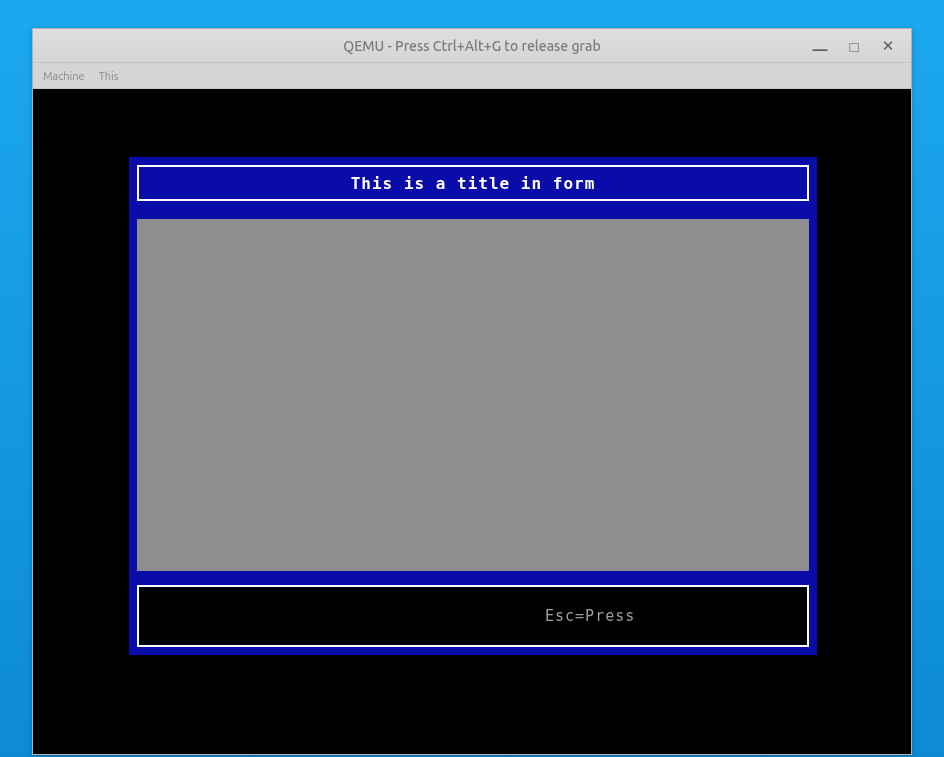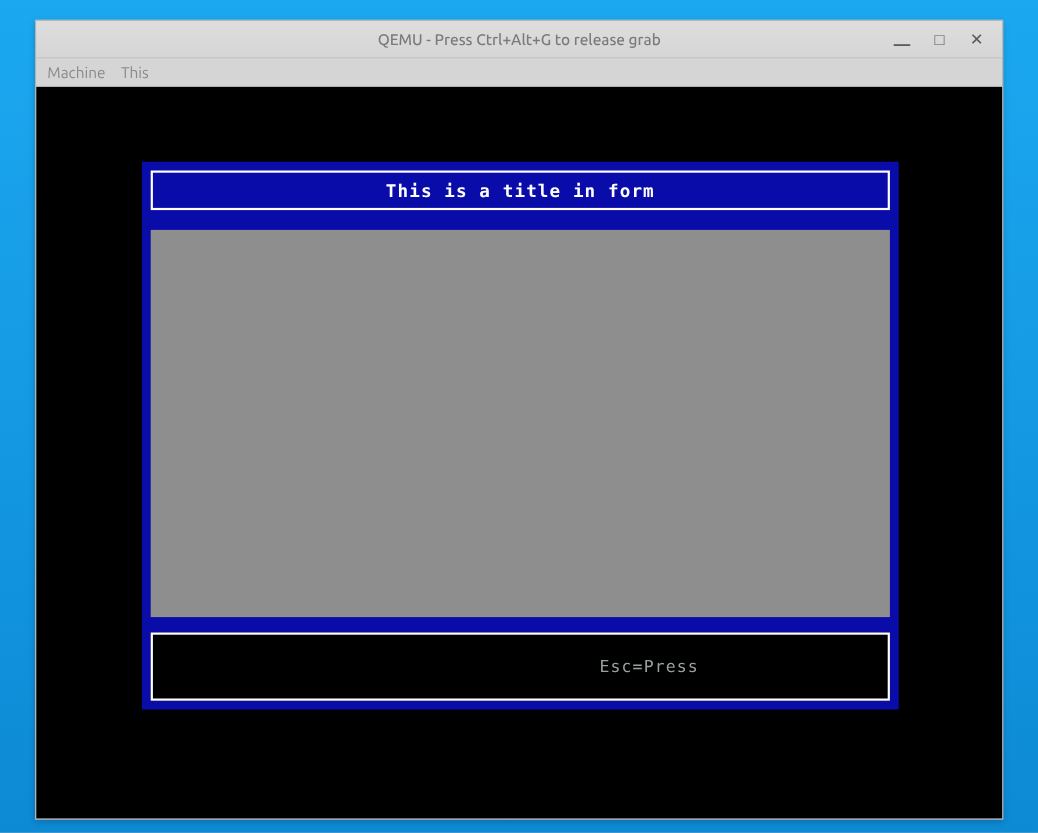--- a/index.html
+++ b/index.html
@@ -7,21 +7,21 @@
     width: 944px;
     height: 757px;
     background: linear-gradient(to bottom, #1ba8f0 0%, #0d8ad4 100%);
     font-family: "Segoe UI", "Ubuntu", sans-serif;
     overflow: hidden;
     position: relative;
   }
   .window {
     position: absolute;
     left: 32px;
-    top: 18px;
+    top: 28px;
     width: 880px;
     height: 727px;
     background: #d5d5d5;
     border: 1px solid #b0b0b0;
     box-shadow: 0 2px 6px rgba(0,0,0,0.2);
     display: flex;
     flex-direction: column;
   }
   .titlebar {
     height: 34px;
@@ -55,21 +55,21 @@
     cursor: pointer;
   }
   .menubar {
     height: 26px;
     background: #d5d5d5;
     display: flex;
     align-items: center;
     gap: 14px;
     padding: 0 10px;
     border-bottom: 1px solid #c4c4c4;
-    font-size: 14px;
+    font-size: 11px;
     color: #8a8a8a;
   }
   .menu-item { cursor: pointer; }
   .vm-screen {
     flex: 1;
     background: #000;
     position: relative;
   }
   .bios-form {
     position: absolute;

